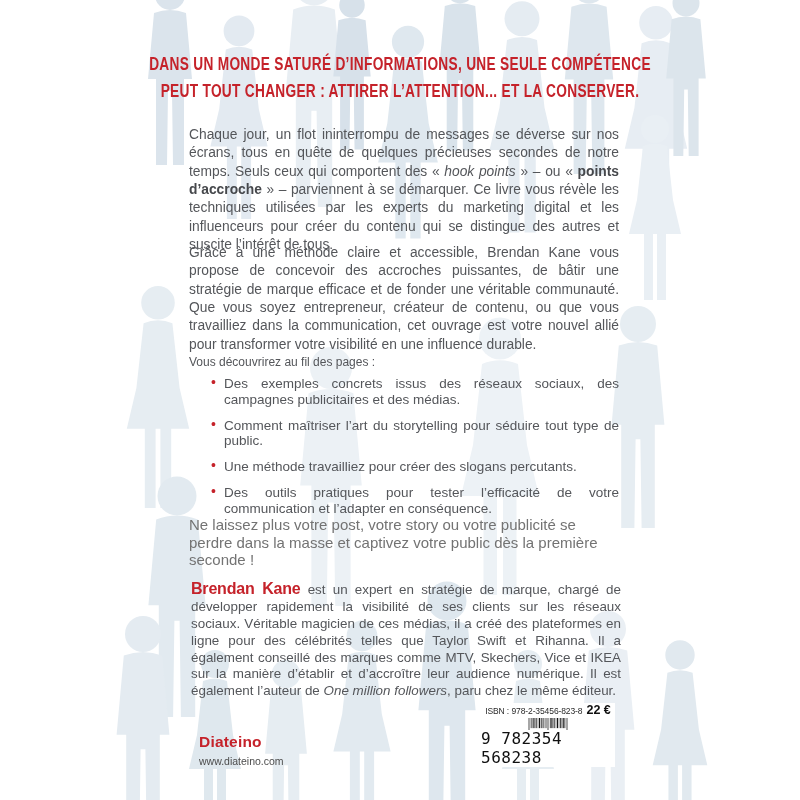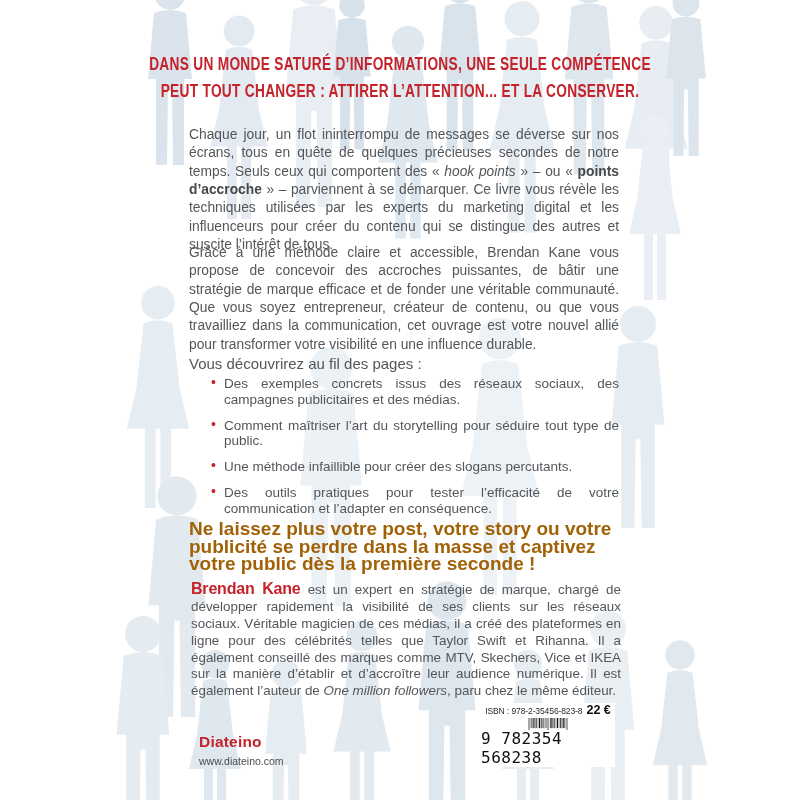--- a/index.html
+++ b/index.html
@@ -14,28 +14,28 @@
   .headline{left:0;width:800px;top:50px;text-align:center;color:var(--accent,#c5222a);font-weight:700;}
   .headline .hline{
     display:block;white-space:nowrap;font-size:18.5px;line-height:27px;
     transform:scaleX(0.74);transform-origin:50% 50%;letter-spacing:0.4px;
   }
 
   .para{left:189px;width:430px;text-align:justify;font-size:13.8px;line-height:18.4px;}
   #para1{top:112px;}
   #para2{top:230px;}
 
-  .intro{left:189px;top:355px;font-size:15px;}
+  .intro{left:189px;top:355px;font-size:12px;}
 
   .bullets{left:211px;top:376px;width:408px;list-style:none;margin:0;padding:0;
     text-align:justify;font-size:13.5px;line-height:15.8px;color:#54565a;}
   .bullets li{position:relative;padding-left:13px;margin:0 0 10px 0;}
   .bullets li::before{content:"\2022";position:absolute;left:0;top:-1px;color:var(--accent,#c5222a);font-size:14px;}
 
-  .callout{left:189px;top:501px;width:430px;font-weight:700;font-size:19px;line-height:17.5px;color:#a16207;}
+  .callout{left:189px;top:501px;width:430px;font-weight:400;font-size:15px;line-height:17.5px;color:#737373;}
 
   .bio{left:191px;top:568px;width:430px;text-align:justify;font-size:13.4px;line-height:16.8px;}
 
   .seg-normal{}
   .seg-italic{font-style:italic;}
   .seg-bold{font-weight:700;color:#46484c;}
   .seg-brand{color:var(--accent,#c5222a);font-weight:700;font-size:16px;letter-spacing:-0.2px;}
 
   .publisher{left:199px;top:733px;}
   .publisher-name{color:var(--accent,#c5222a);font-weight:700;font-size:15.5px;letter-spacing:0.2px;}
@@ -101,21 +101,21 @@
   </div>
 
   <p id="para1" class="block para"><span class="seg-normal">Chaque jour, un flot ininterrompu de messages se déverse sur nos écrans, tous en quête de quelques précieuses secondes de notre temps. Seuls ceux qui comportent des « </span><span class="seg-italic">hook points</span><span class="seg-normal"> » – ou « </span><span class="seg-bold">points d’accroche</span><span class="seg-normal"> » – parviennent à se démarquer. Ce livre vous révèle les techniques utilisées par les experts du marketing digital et les influenceurs pour créer du contenu qui se distingue des autres et suscite l’intérêt de tous.</span></p>
 
   <p id="para2" class="block para">Grâce à une méthode claire et accessible, Brendan Kane vous propose de concevoir des accroches puissantes, de bâtir une stratégie de marque efficace et de fonder une véritable communauté. Que vous soyez entrepreneur, créateur de contenu, ou que vous travailliez dans la communication, cet ouvrage est votre nouvel allié pour transformer votre visibilité en une influence durable.</p>
 
   <div class="block intro">Vous découvrirez au fil des pages :</div>
   <ul class="block bullets">
     <li>Des exemples concrets issus des réseaux sociaux, des campagnes publicitaires et des médias.</li>
     <li>Comment maîtriser l’art du storytelling pour séduire tout type de public.</li>
-    <li>Une méthode infaillible pour créer des slogans percutants.</li>
+    <li>Une méthode travailliez pour créer des slogans percutants.</li>
     <li>Des outils pratiques pour tester l’efficacité de votre communication et l’adapter en conséquence.</li>
   </ul>
 
   <p class="block callout">Ne laissez plus votre post, votre story ou votre publicité se perdre dans la masse et captivez votre public dès la première seconde !</p>
 
   <p class="block bio"><span class="seg-brand">Brendan Kane</span><span class="seg-normal"> est un expert en stratégie de marque, chargé de développer rapidement la visibilité de ses clients sur les réseaux sociaux. Véritable magicien de ces médias, il a créé des plateformes en ligne pour des célébrités telles que Taylor Swift et Rihanna. Il a également conseillé des marques comme MTV, Skechers, Vice et IKEA sur la manière d’établir et d’accroître leur audience numérique. Il est également l’auteur de </span><span class="seg-italic">One million followers</span><span class="seg-normal">, paru chez le même éditeur.</span></p>
 
   <div class="block publisher">
     <div class="publisher-name">Diateino</div>
     <div class="publisher-site">www.diateino.com</div>

